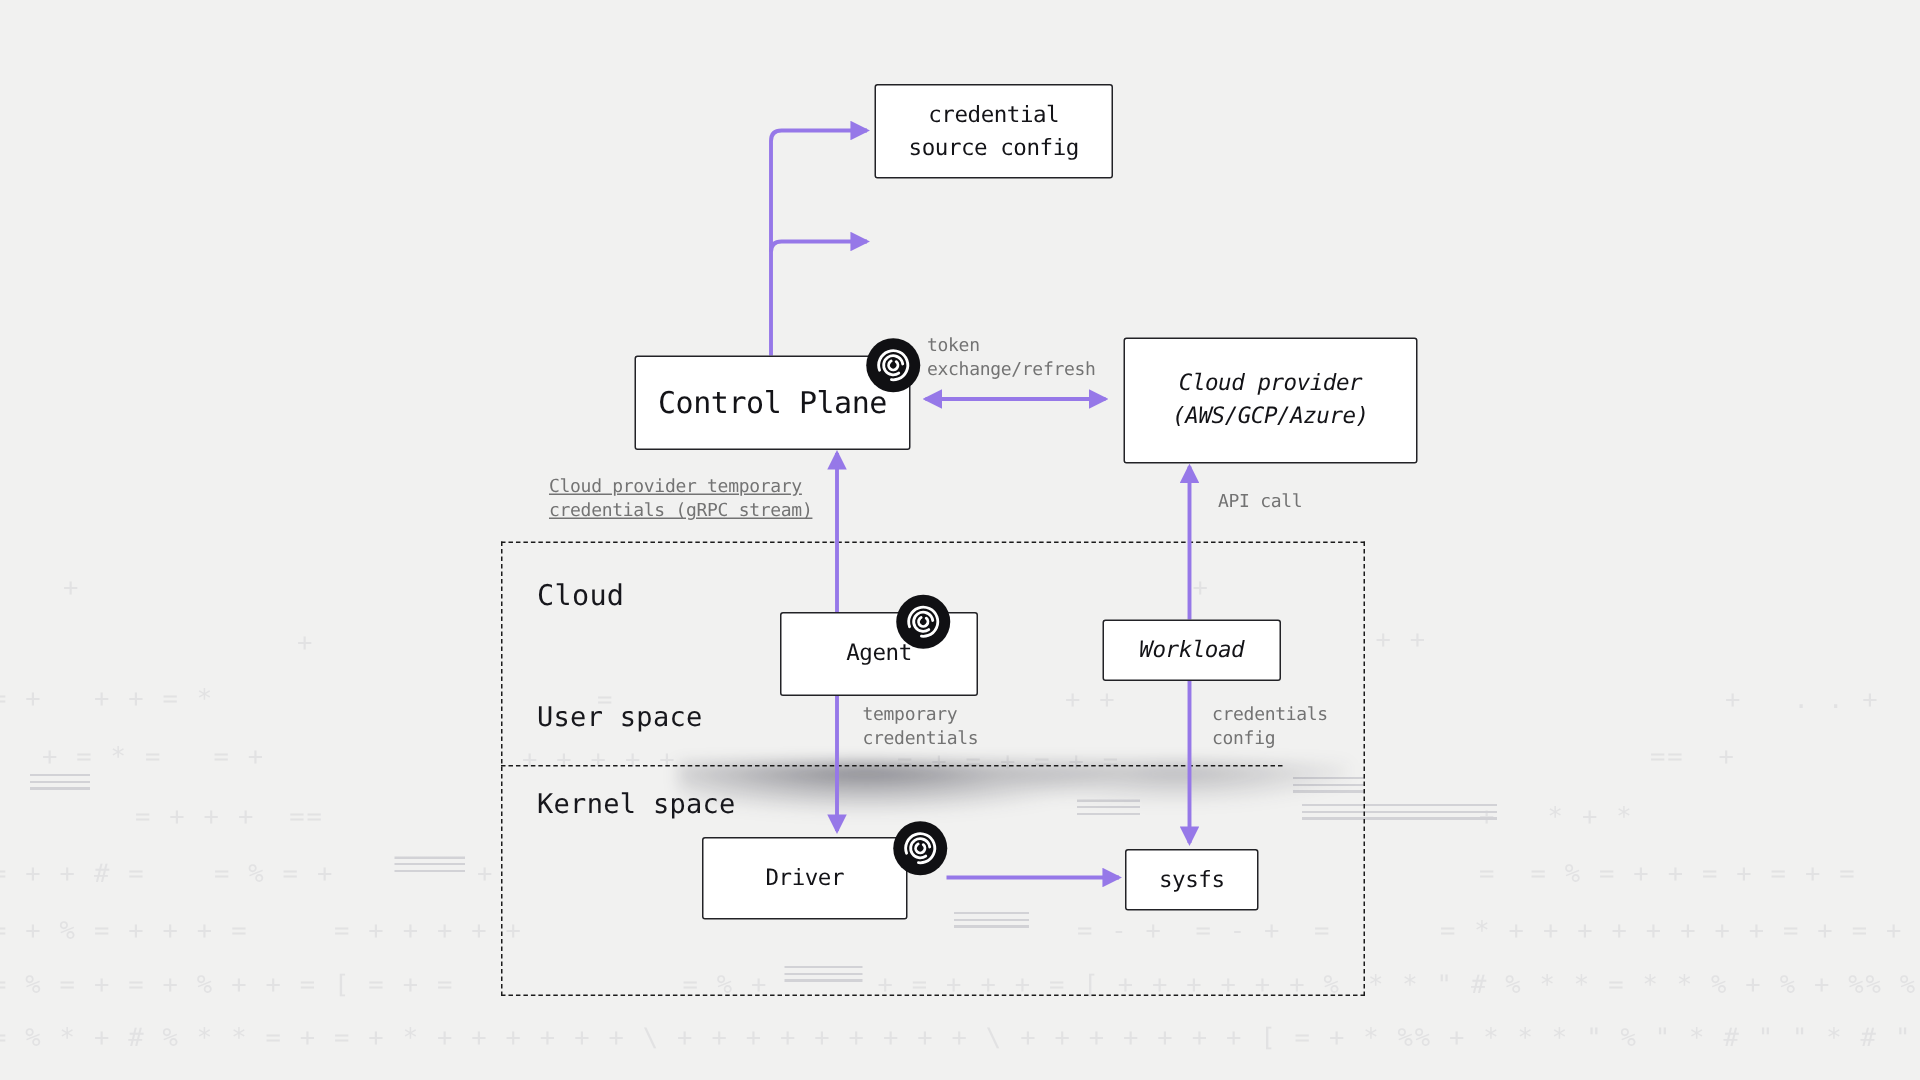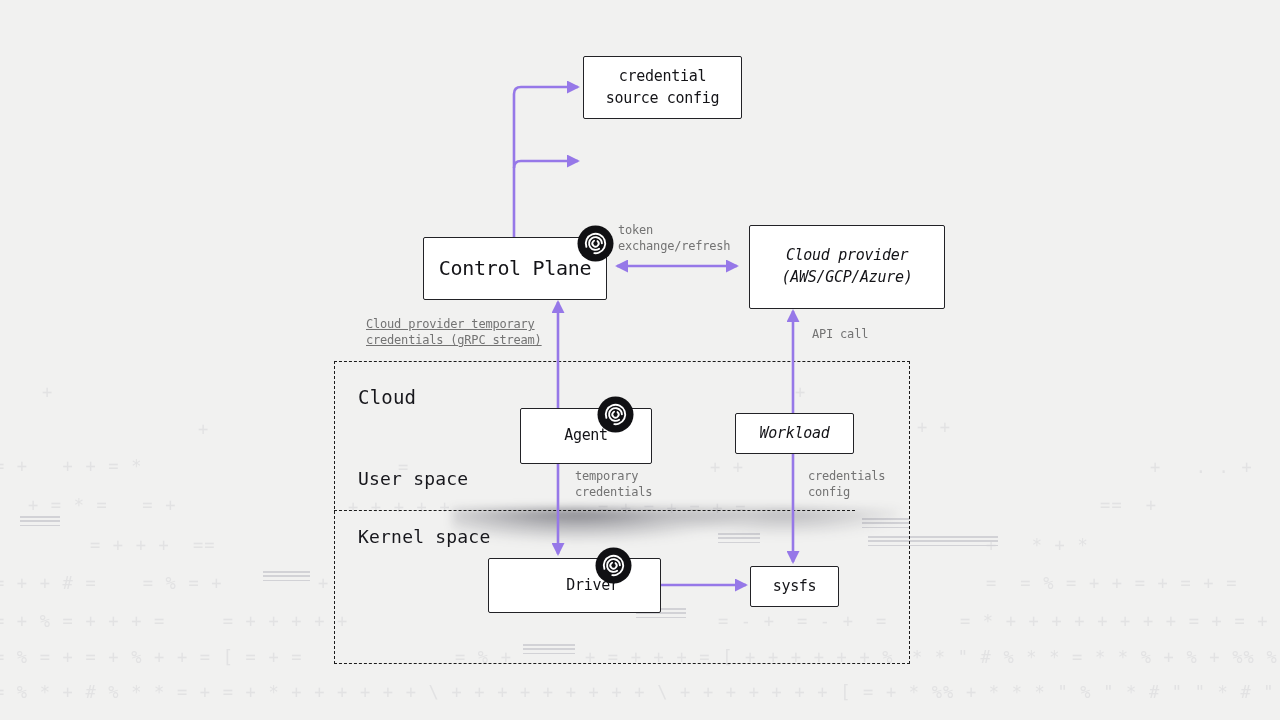--- a/index.html
+++ b/index.html
@@ -113,21 +113,21 @@
     <path class="edge" d="M631 585 L746 585" marker-end="url(#arr)"></path>
   </svg>
 
   <div class="node" style="left:583px;top:56px;width:157px;height:61px;">credential
 source config</div>
   <div class="node" style="left:423px;top:237px;width:182px;height:61px;font-size:20px;">Control Plane</div>
   <div class="node" style="left:749px;top:225px;width:194px;height:82px;font-style:italic;">Cloud provider
 (AWS/GCP/Azure)</div>
   <div class="node" style="left:520px;top:408px;width:130px;height:54px;">Agent</div>
   <div class="node" style="left:735px;top:413px;width:117px;height:39px;font-style:italic;">Workload</div>
-  <div class="node" style="left:488px;top:558px;width:135px;height:53px;padding-left:36px;">Driver</div>
+  <div class="node" style="left:468px;top:558px;width:135px;height:53px;">Driver</div>
   <div class="node" style="left:750px;top:566px;width:87px;height:39px;">sysfs</div>
 
   <div class="elabel" style="left:618px;top:222px;">token
 exchange/refresh</div>
   <div class="elabel" style="left:366px;top:316px;width:176px;text-align:left;text-decoration:underline;">Cloud provider temporary
 credentials (gRPC stream)</div>
   <div class="elabel" style="left:812px;top:326px;">API call</div>
   <div class="elabel" style="left:575px;top:468px;">temporary
 credentials</div>
   <div class="elabel" style="left:808px;top:468px;">credentials

